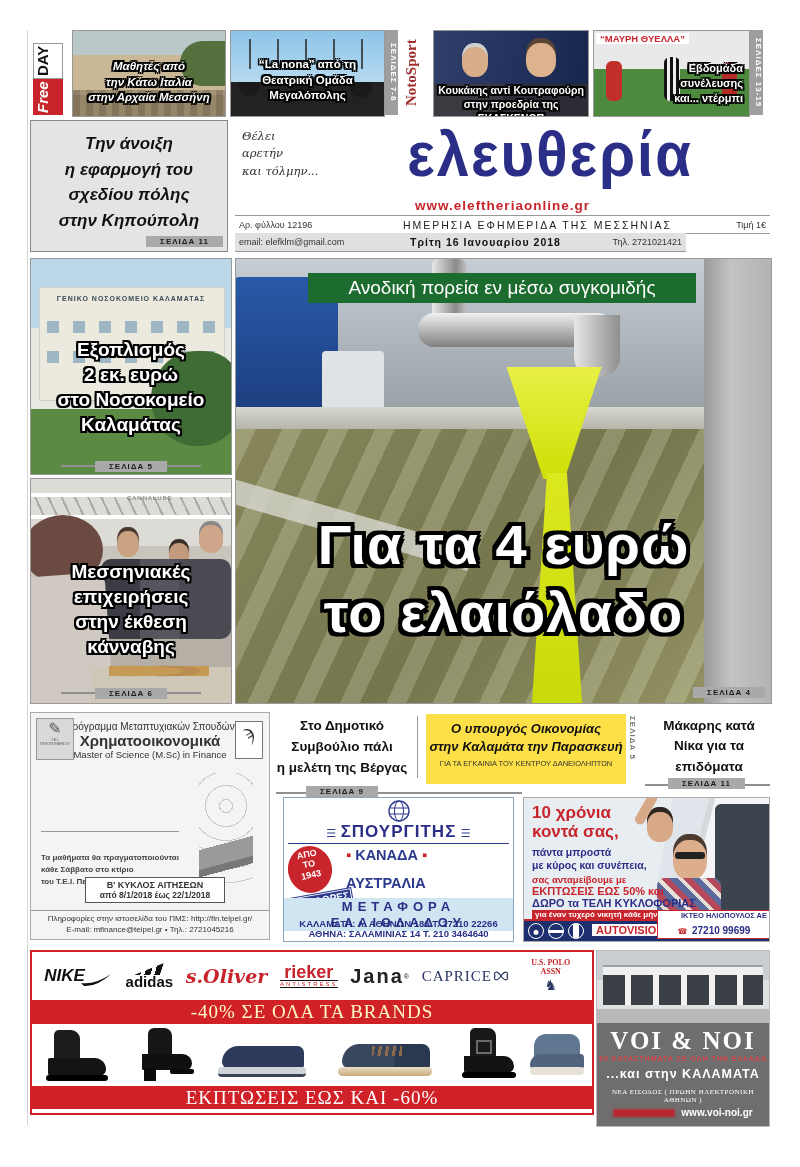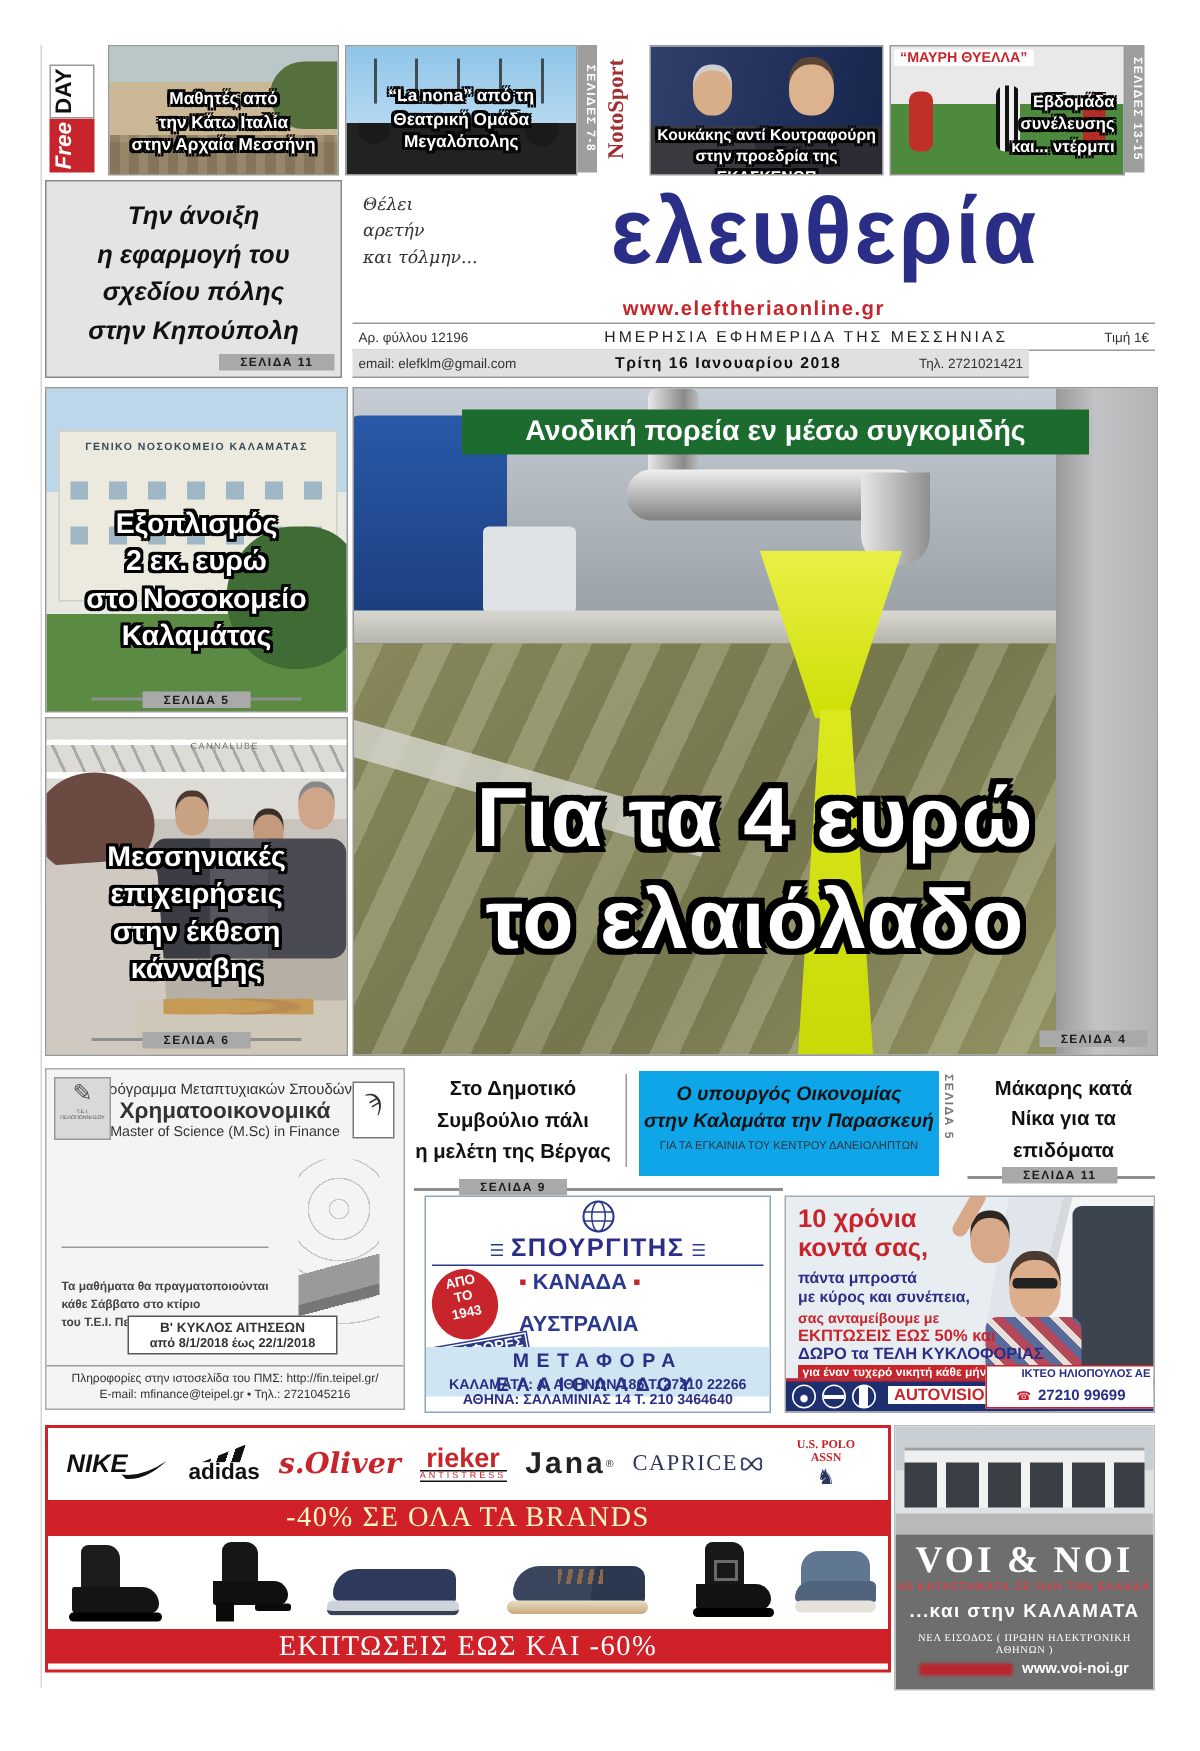--- a/index.html
+++ b/index.html
@@ -31,21 +31,21 @@
 </head>
 <body>
 
 <div id="page">
 
   <div class="abs vup" style="left:33px;top:30px;width:30px;height:85px;font-weight:bold;font-size:15px;display:flex;">
     <span style="background:#c8242b;color:#fff;font-style:italic;padding:2px 1px;">Free</span>
       <span style="background:#fff;color:#111;border:1px solid #999;padding:2px 0;">DAY</span>
   </div>
 
-  <div class="abs teaser" style="left:72px;top:30px;width:152px;height:85px;background:linear-gradient(#b9c7c9 0 28%,#c9b795 28% 75%,#a89a77 75%);">
+  <div class="abs teaser" style="left:72px;top:30px;width:152px;height:85px;background:linear-gradient(#b9c7c9 0 28%,#c9b795 28% 75%,#a89a77 75%);font-style:italic;">
     <div class="abs" style="right:0;top:10px;width:45px;height:45px;background:#55703d;border-radius:50% 0 0 50%;"></div>
     <div class="abs" style="left:0;bottom:0;width:100%;height:26px;background:repeating-linear-gradient(90deg,#6b5b48 0 7px,#8a7a60 7px 13px);opacity:.6;"></div>
     <div class="tcap ctr preline ol-sm" style="top:28px;">Μαθητές από
 την Κάτω Ιταλία
 στην Αρχαία Μεσσήνη</div>
   </div>
 
   <div class="abs teaser" style="left:230px;top:30px;width:153px;height:85px;background:linear-gradient(#8ec4e8,#cfe7f6);">
     <div class="abs" style="left:0;bottom:0;width:100%;height:34px;background:radial-gradient(circle at 12% 10%,#1a1a1a 0 10px,transparent 11px),radial-gradient(circle at 45% 0%,#1a1a1a 0 12px,transparent 13px),radial-gradient(circle at 85% 12%,#1a1a1a 0 11px,transparent 12px),linear-gradient(#222,#222);"></div>
     <div class="abs" style="left:18px;top:8px;width:118px;height:30px;background:repeating-linear-gradient(90deg,#222 0 2px,transparent 2px 28px);opacity:.75;"></div>
@@ -157,22 +157,22 @@
     <div class="abs" style="left:182px;top:54px;width:196px;height:34px;background:linear-gradient(#f0f0f0,#808080);border-radius:16px;"></div>
     <div class="abs" style="left:338px;top:56px;width:46px;height:62px;background:linear-gradient(90deg,#e6e6e6,#8f8f8f);border-radius:0 0 20px 20px;"></div>
     <div class="abs" style="left:0;top:148px;width:468px;height:22px;background:linear-gradient(#d8d8d2,#b5b5aa);"></div>
     <div class="abs" style="left:0;top:170px;width:468px;height:274px;background:repeating-linear-gradient(115deg,rgba(255,255,255,.14) 0 18px,rgba(0,0,0,.06) 18px 42px),linear-gradient(135deg,#8f8f60,#7d7d52 55%,#9a9a68);"></div>
     <div class="abs" style="left:-40px;top:250px;width:280px;height:24px;background:#d7d7d0;transform:rotate(16deg);opacity:.8;"></div>
     <div class="abs" style="left:252px;top:108px;width:132px;height:112px;background:linear-gradient(#e9f046,#cddf05);
                 clip-path:polygon(14% 0,86% 0,58% 100%,42% 100%);"></div>
     <div class="abs" style="left:296px;top:214px;width:50px;height:230px;background:linear-gradient(#dce81e,#c8da08);
                 clip-path:polygon(30% 0,70% 0,100% 100%,0 100%);"></div>
 
-    <div class="abs ctr" style="left:72px;top:14px;width:388px;background:#1c6b2f;color:#fff;font-weight:bold;
-                font-size:19px;padding:4px 15px;">Ανοδική πορεία εν μέσω συγκομιδής</div>
+    <div class="abs ctr" style="left:72px;top:14px;width:388px;background:#1c6b2f;color:#fff;font-weight:normal;
+                font-size:19px;padding:4px 0;">Ανοδική πορεία εν μέσω συγκομιδής</div>
 
     <div class="abs ctr preline ol-lg" style="left:0;right:0;top:252px;font-size:56px;line-height:1.22;letter-spacing:1px;">Για τα 4 ευρώ
 το ελαιόλαδο</div>
 
     <span class="badge abs" style="right:6px;bottom:5px;">ΣΕΛΙΔΑ 4</span>
   </div>
 
   <div class="abs" style="left:30px;top:712px;width:238px;height:226px;background:#f4f4f4;border:1px solid #aaa;overflow:hidden;color:#333;">
     <div class="abs" style="left:5px;top:5px;width:36px;height:40px;background:#d9d9d9;border:1px solid #999;text-align:center;">
       <span style="font-size:16px;color:#555;">✎</span>
@@ -197,21 +197,21 @@
   </div>
 
   <div class="abs ctr preline" style="left:276px;top:716px;width:132px;font-size:13.5px;font-weight:bold;line-height:1.55;color:#111;">Στο Δημοτικό
 Συμβούλιο πάλι
 η μελέτη της Βέργας</div>
   <div class="abs gline" style="left:276px;top:792px;width:246px;"></div>
   <span class="badge abs" style="left:306px;top:786px;">ΣΕΛΙΔΑ 9</span>
 
   <div class="abs" style="left:417px;top:716px;width:1px;height:62px;background:#999;"></div>
 
-  <div class="abs" style="left:426px;top:714px;width:200px;height:70px;background:#0ea5e9;text-align:center;">
+  <div class="abs" style="left:426px;top:714px;width:200px;height:70px;background:#fde047;text-align:center;">
     <div class="preline" style="font-size:13px;font-weight:bold;font-style:italic;line-height:1.4;margin-top:6px;color:#111;">Ο υπουργός Οικονομίας
 στην Καλαμάτα την Παρασκευή</div>
     <div style="font-size:7.5px;margin-top:3px;color:#333;">ΓΙΑ ΤΑ ΕΓΚΑΙΝΙΑ ΤΟΥ ΚΕΝΤΡΟΥ ΔΑΝΕΙΟΛΗΠΤΩΝ</div>
   </div>
   <div class="abs" style="left:628px;top:716px;height:68px;writing-mode:vertical-rl;font-size:8px;font-weight:bold;color:#777;letter-spacing:1px;">ΣΕΛΙΔΑ 5</div>
 
   <div class="abs ctr preline" style="left:648px;top:716px;width:122px;font-size:13.5px;font-weight:bold;line-height:1.5;color:#111;">Μάκαρης κατά
 Νίκα για τα
 επιδόματα</div>
   <div class="abs gline" style="left:645px;top:784px;width:125px;"></div>

